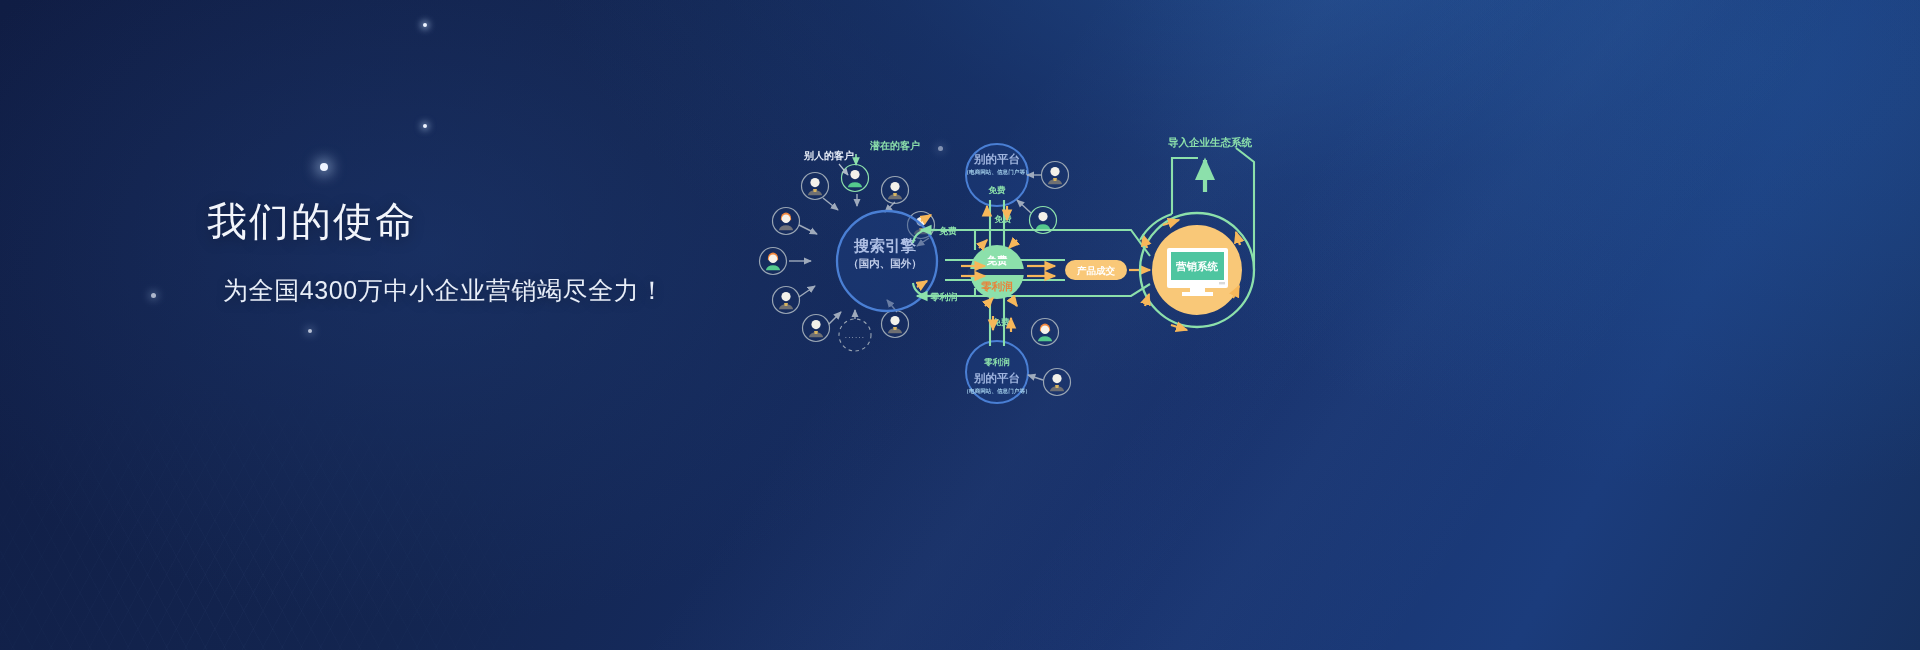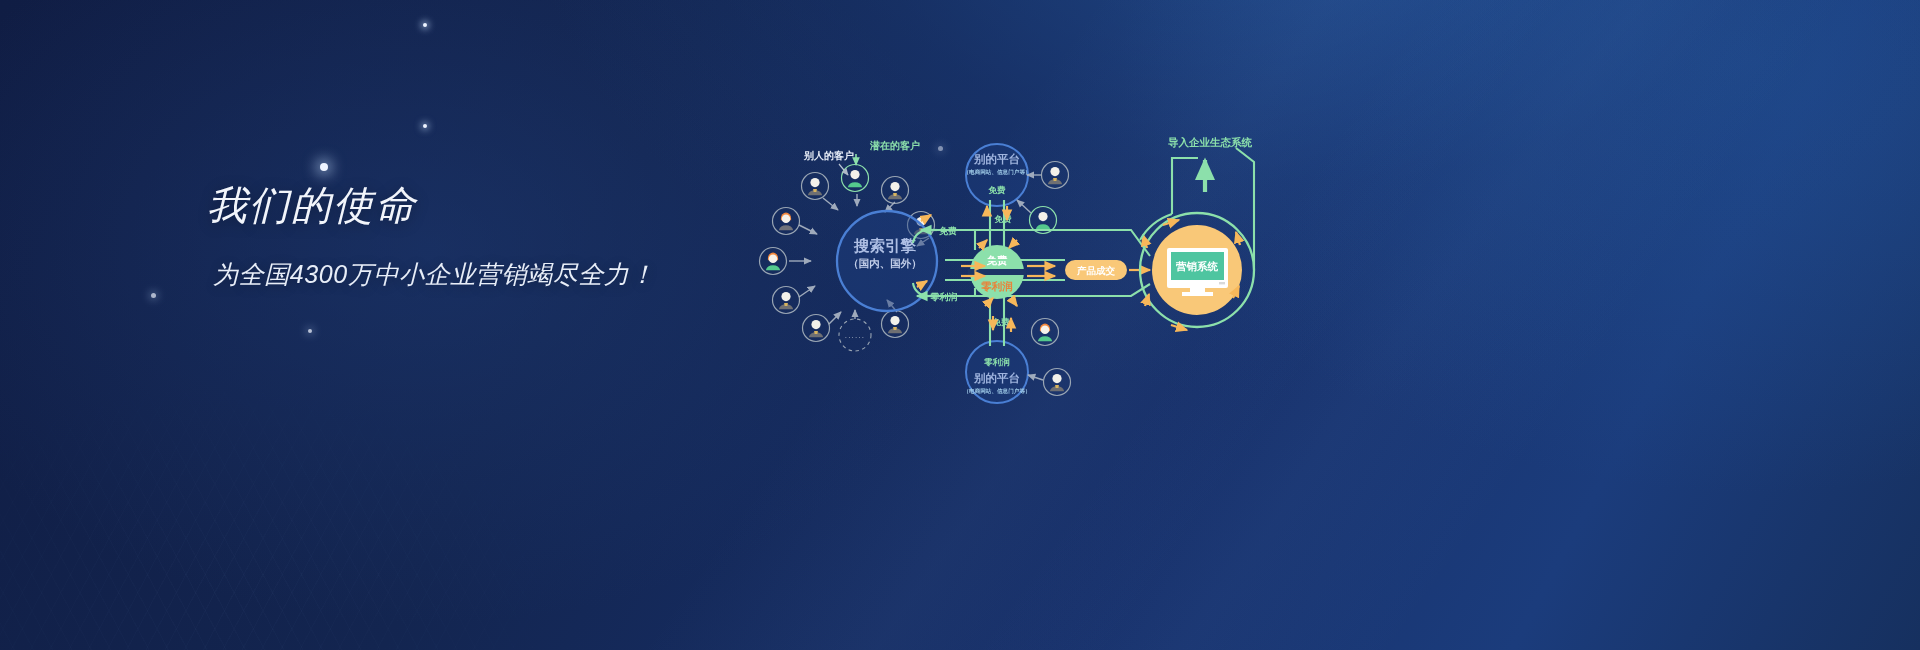--- a/index.html
+++ b/index.html
@@ -27,28 +27,28 @@
     position:absolute;left:-40px;bottom:-80px;width:760px;height:470px;pointer-events:none;opacity:.5;
     background-image:
       repeating-linear-gradient(62deg, rgba(150,190,240,.055) 0 1px, rgba(0,0,0,0) 1px 17px),
       repeating-linear-gradient(-62deg, rgba(150,190,240,.055) 0 1px, rgba(0,0,0,0) 1px 17px);
     -webkit-mask-image:radial-gradient(ellipse 480px 300px at 260px 330px, #000 0%, rgba(0,0,0,.35) 55%, transparent 80%);
             mask-image:radial-gradient(ellipse 480px 300px at 260px 330px, #000 0%, rgba(0,0,0,.35) 55%, transparent 80%);
   }
   .spark{position:absolute;border-radius:50%;background:#eef4ff;pointer-events:none;}
 
   
-  #copy{position:absolute;left:207px;top:180px;width:620px;font-style:italic;}
+  #copy{position:absolute;left:207px;top:196px;width:620px;}
   #headline{
     font-size:40px;line-height:1.25;color:#f2f5fb;font-weight:400;letter-spacing:2px;
     margin:0 0 28px 0;text-shadow:0 2px 14px rgba(0,0,0,.35);
   }
   #subline{
     font-size:25px;line-height:1.35;color:#e8eef8;font-weight:400;letter-spacing:.6px;
-    margin:6px;text-shadow:0 2px 12px rgba(0,0,0,.3);
+    margin:16px;text-shadow:0 2px 12px rgba(0,0,0,.3);
   }
 
   
   #diagram{position:absolute;left:735px;top:120px;width:530px;height:300px;}
   #diagram svg{display:block;width:530px;height:300px;overflow:visible;}
   .lbl{font-family:"Liberation Sans","DejaVu Sans",sans-serif;}
 </style>
 </head>
 <body>
 

